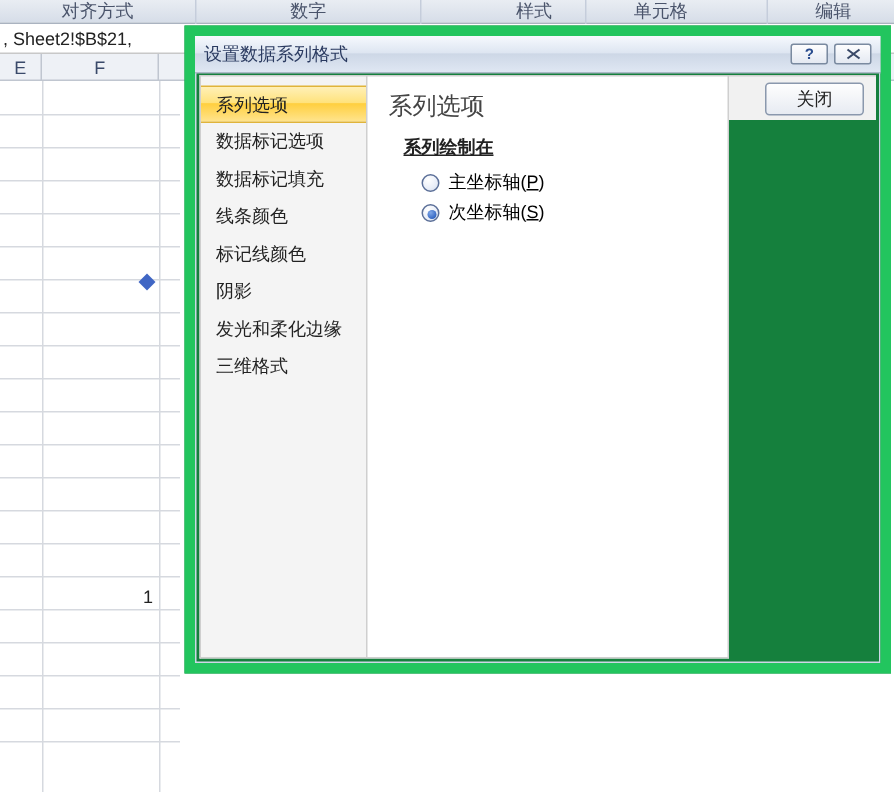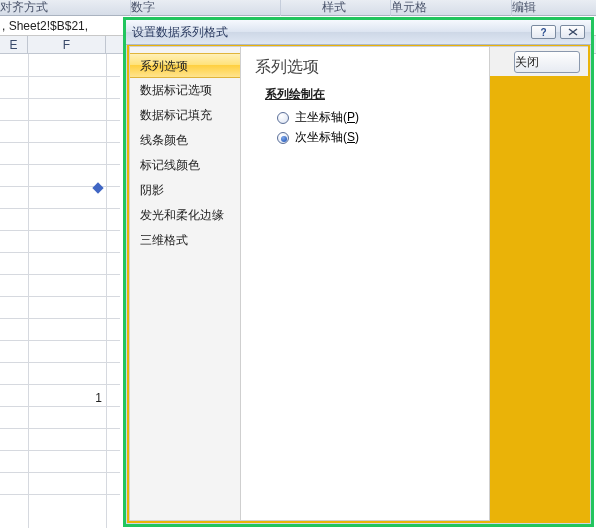--- a/index.html
+++ b/index.html
@@ -2,21 +2,21 @@
 <html><head>
 <meta charset="utf-8">
 <style>
   * { box-sizing: border-box; margin: 0; padding: 0; font-family: "Microsoft YaHei", "SimSun", Arial, sans-serif; font-size: 12px; }
   body { width: 596px; height: 528px; background: #fff; overflow: hidden; position: relative; }
 
   
   .ribbon { position: absolute; left: 0; top: 0; width: 596px; height: 16px;
     background: linear-gradient(to bottom, #e9edf3 0%, #d6dde8 100%);
     border-bottom: 1px solid #aab3c0; }
-  .ribbon-group { position: absolute; top: 0; height: 16px; text-align: left;
+  .ribbon-group { position: absolute; top: 0; height: 16px; text-align: center;
     border-left: 1px solid #c5cddb; color: #4a546b; font-size: 11px; line-height: 15px; }
   .rg1 { left: 0;   width: 130px; border-left: none; }
   .rg2 { left: 130px; width: 150px; }
   .rg3 { left: 280px; width: 110px; padding-left: 41px; }
   .rg4 { left: 390px; width: 100px; }
   .rg5 { left: 511px; width: 88px; }
 
   
   .formula-bar { position: absolute; left: 0; top: 16px; width: 596px; height: 20px;
     background: #fff; border-bottom: 1px solid #c8c8c8; color: #222; font-size: 12px;
@@ -30,22 +30,22 @@
   .cf { left: 28px; width: 78px; }
   .grid-lines { position: absolute; left: 0; top: 18px; width: 120px; height: 474px; }
   .row-line { position: absolute; left: 0; width: 120px; border-bottom: 1px solid #d6d9df; }
   .v1 { position: absolute; top: 18px; left: 28px; width: 0; height: 474px; border-right: 1px solid #d6d9df; }
   .v2 { position: absolute; top: 18px; left: 106px; width: 0; height: 474px; border-right: 1px solid #d6d9df; }
 
   .diamond-marker { position: absolute; width: 8px; height: 8px; background: #4066c4; transform: rotate(45deg); }
   .cell-val { position: absolute; font-size: 12px; color: #222; text-align: right; }
 
   
-  .dialog { position: absolute; left: 123px; top: 17px; width: 471px; height: 510px;
-    background: #eab308; border: 3px solid #22c55e; box-shadow: 0 0 0 1px #cdd7e6 inset; }
+  .dialog { position: absolute; left: 123px; top: 17px; width: 471px; height: 432px;
+    background: #15803d; border: 7px solid #22c55e; box-shadow: 0 0 0 1px #cdd7e6 inset; }
   .titlebar { height: 25px;
     background: linear-gradient(to bottom, #f6f9fe 0%, #dde5f1 48%, #cdd7e6 49%, #dfe7f3 100%);
     border-bottom: 1px solid #adb8c8; display: flex; align-items: center; padding: 0 6px; }
   .titlebar .title { flex: 1; color: #2a3a60; font-size: 12px; }
   .win-btn { width: 25px; height: 14px; margin-left: 4px;
     border: 1px solid #7a8aa0; border-radius: 2px;
     background: linear-gradient(to bottom, #fdfdfe 0%, #e4e9f2 100%);
     display: flex; align-items: center; justify-content: center; }
   .win-btn svg { display: block; }
 
@@ -63,21 +63,21 @@
     background: radial-gradient(circle at 35% 30%, #fff 0%, #e9eef8 60%, #d0d8e8 100%);
     margin-right: 6px; position: relative; }
   .radio.checked::after { content: ""; position: absolute; left: 3px; top: 3px; width: 6px; height: 6px;
     border-radius: 50%; background: radial-gradient(circle at 35% 30%, #7fa7e8 0%, #2b5fbe 80%); box-sizing: border-box; }
   .mnemonic { text-decoration: underline; }
 
   .footer { height: 30px; border-top: 1px solid #cfcfcf; background: #f1f1f1;
     display: flex; justify-content: flex-end; align-items: center; padding-right: 8px; }
   .btn { min-width: 66px; height: 22px; border: 1px solid #8a98ad;
     background: linear-gradient(to bottom, #fefefe 0%, #e7ebf2 100%);
-    border-radius: 3px; color: #222; line-height: 20px; text-align: left; cursor: pointer; margin-left: 24px; }
+    border-radius: 3px; color: #222; line-height: 20px; text-align: center; cursor: pointer; margin-left: 24px; }
 </style>
 </head>
 <body>
 
 <div class="ribbon">
   <div class="ribbon-group rg1"><span>对齐方式</span></div>
   <div class="ribbon-group rg2"><span>数字</span></div>
   <div class="ribbon-group rg3"><span>样式</span></div>
   <div class="ribbon-group rg4"><span>单元格</span></div>
   <div class="ribbon-group rg5"><span>编辑</span></div>

